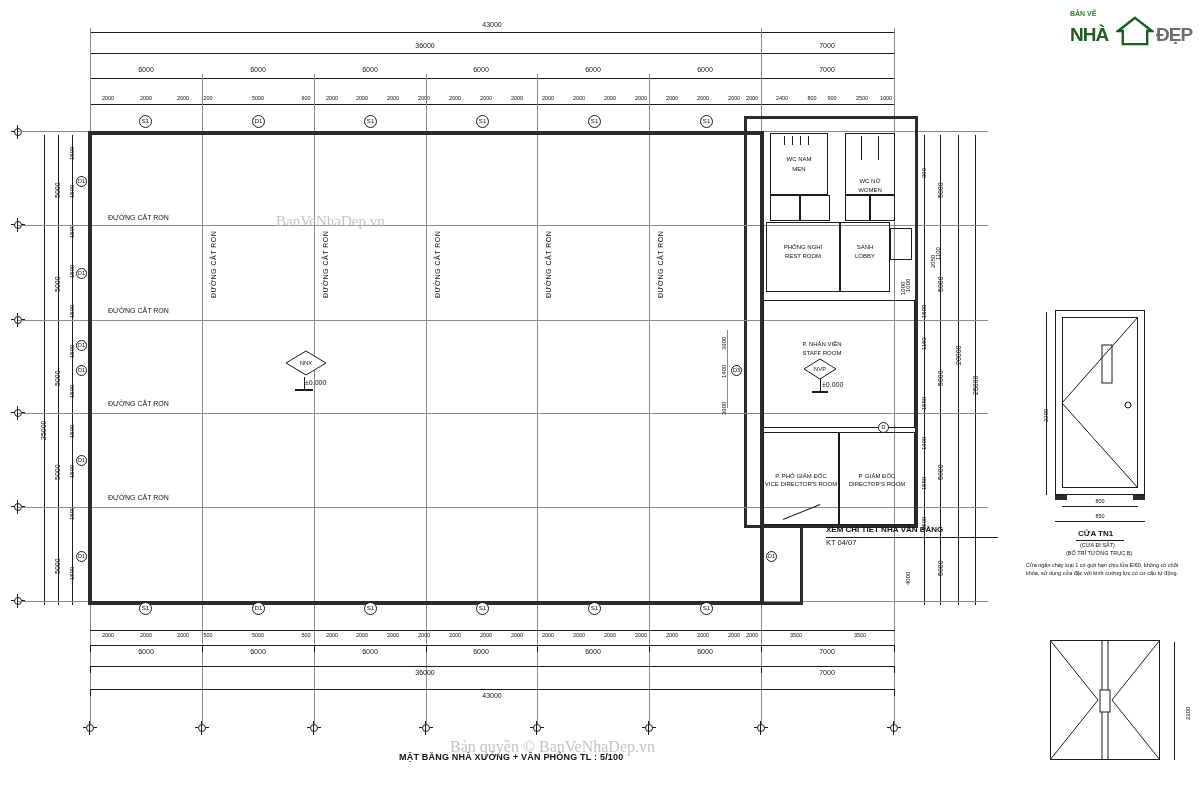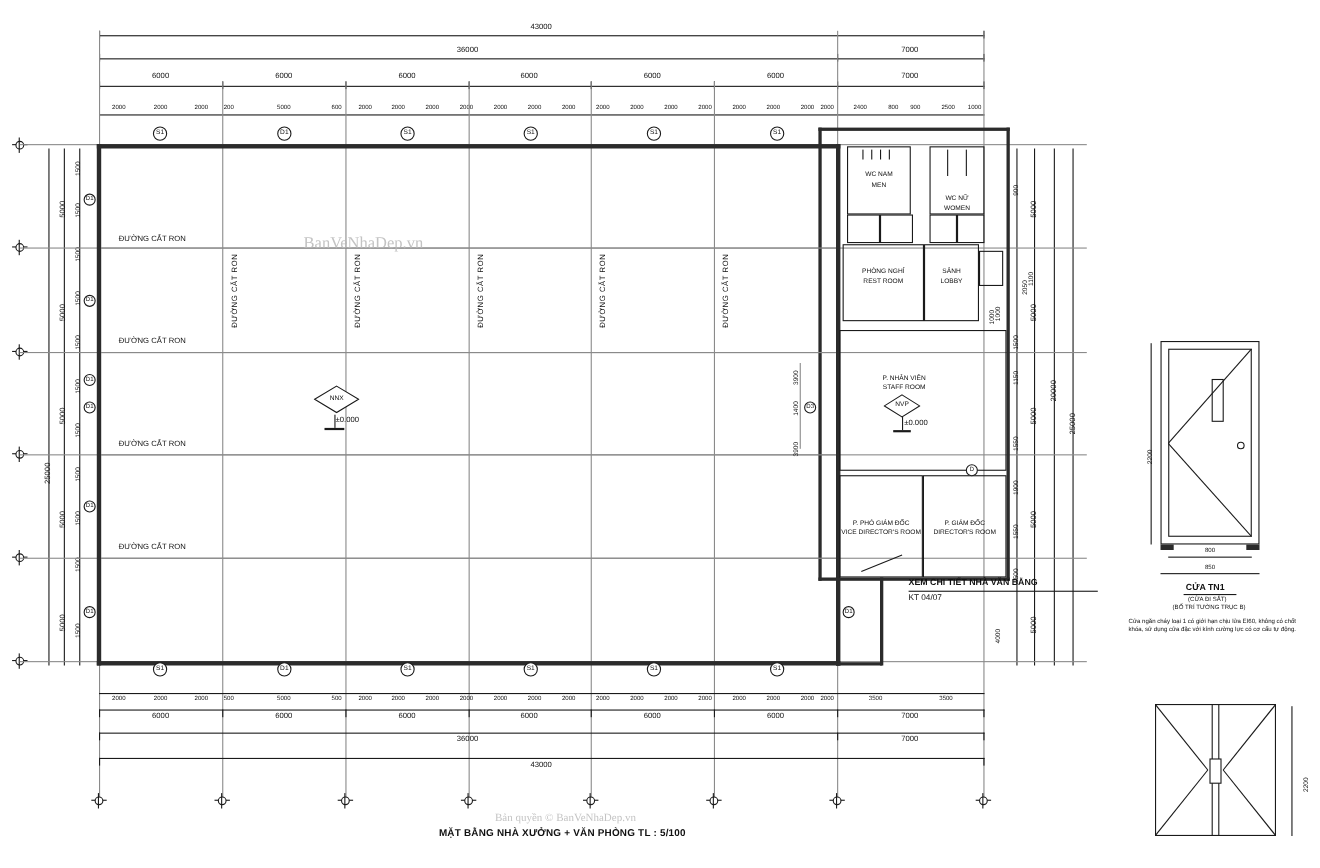--- a/index.html
+++ b/index.html
@@ -60,21 +60,21 @@
     position:absolute; font-size:7px; color:#111; white-space:nowrap;
     transform-origin:0 0; transform:rotate(-90deg);
     letter-spacing:0.5px;
   }
 
   
   .wm {
     position:absolute; color:#b9b9b9; font-size:15px; font-family:"Liberation Serif", serif;
     opacity:.85; pointer-events:none;
   }
-  .wm2 { font-size:10px; }
+  .wm2 { font-size:16px; }
 
   
   .logo { position:absolute; right:10px; top:8px; width:120px; height:40px; }
   .logo .banve { position:absolute; left:0; top:2px; font-size:7px; font-weight:bold; color:#2e7d32; line-height:8px;}
   .logo .nha { position:absolute; left:0; top:16px; font-size:19px; font-weight:bold; color:#1b5e20; letter-spacing:-1px;}
   .logo .dep { position:absolute; left:86px; top:16px; font-size:19px; font-weight:bold; color:#6b6b6b; letter-spacing:-1px;}
   .logo .house { position:absolute; left:46px; top:8px; width:38px; height:30px; }
 
   
   .title { position:absolute; font-size:9px; font-weight:bold; letter-spacing:.2px; }
@@ -85,20 +85,28 @@
 
   .note { position:absolute; font-size:5.5px; line-height:7.5px; color:#111; }
 
   .lbl-center { position:absolute; transform:translate(-50%,-50%); font-size:6px; text-align:center; line-height:7px; white-space:nowrap;}
 </style>
 </head>
 <body>
 
 <div class="sheet">
 
+  <div class="logo">
+    <div class="banve">BẢN VẼ</div>
+    <div class="nha">NHÀ</div>
+    <div class="dep">ĐẸP</div>
+    <svg class="house" viewBox="0 0 40 32">
+      <path d="M20 2 L38 16 L33 16 L33 30 L7 30 L7 16 L2 16 Z" fill="none" stroke="#1b5e20" stroke-width="2.6"></path>
+    </svg>
+  </div>
 
   <div class="ln h" style="left:90px; top:32px; width:805px;"></div>
   <div class="tick" style="left:90px; top:28px;"></div>
   <div class="tick" style="left:894px; top:28px;"></div>
   <div class="dim" style="left:492px; top:21px;">43000</div>
 
   <div class="ln h" style="left:90px; top:53px; width:805px;"></div>
   <div class="tick" style="left:90px; top:49px;"></div>
   <div class="tick" style="left:761px; top:49px;"></div>
   <div class="tick" style="left:894px; top:49px;"></div>

